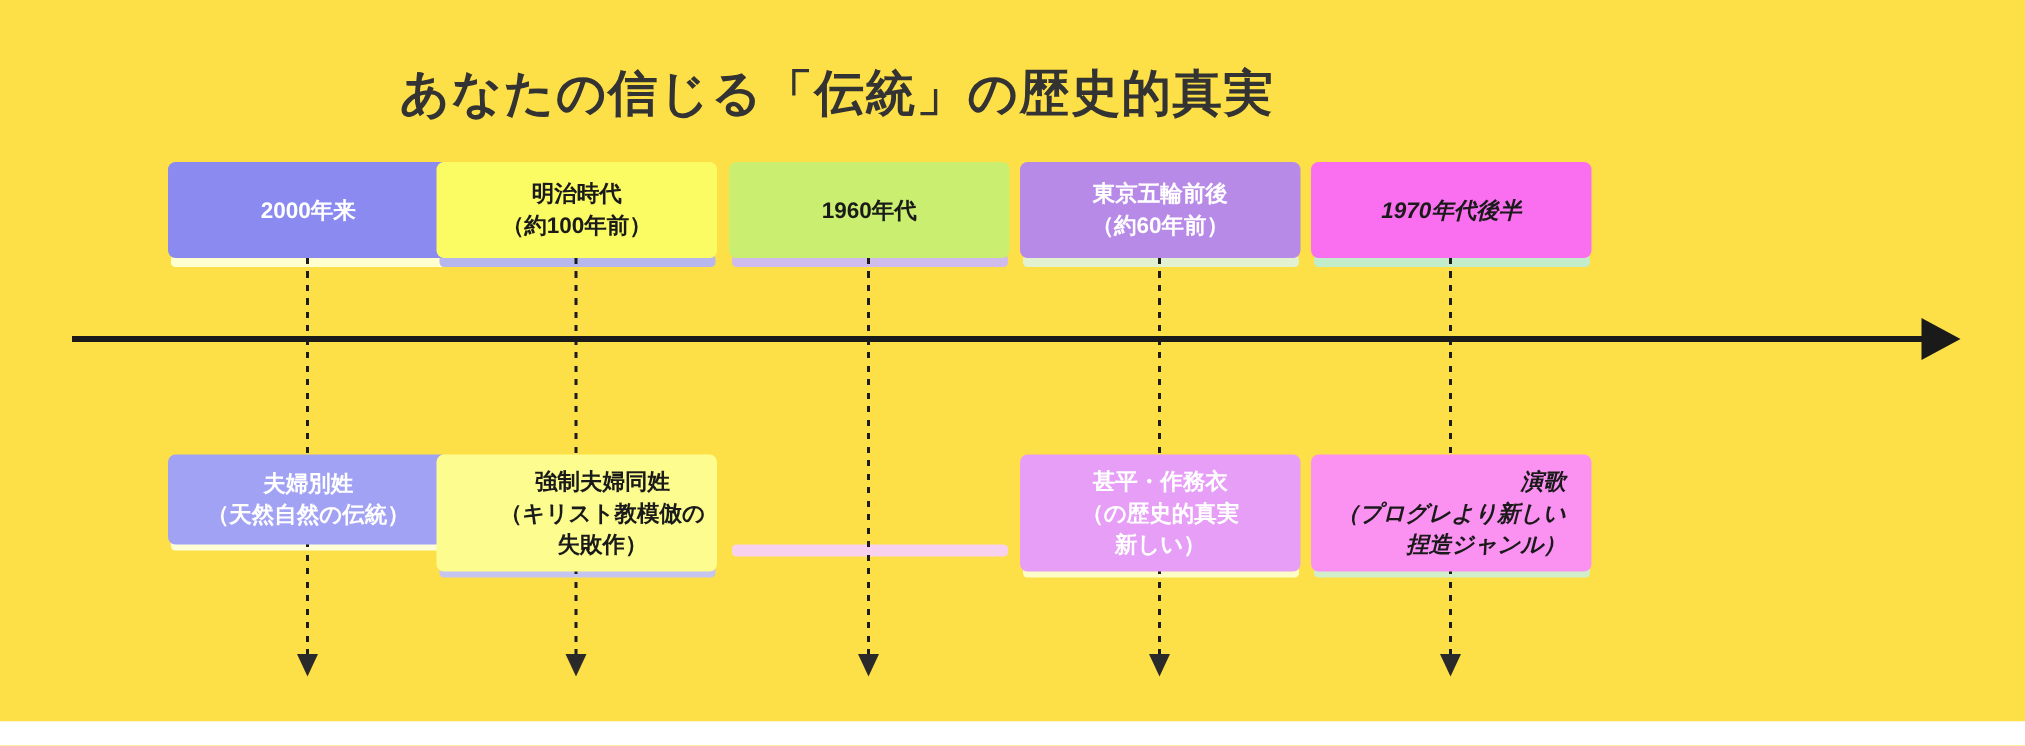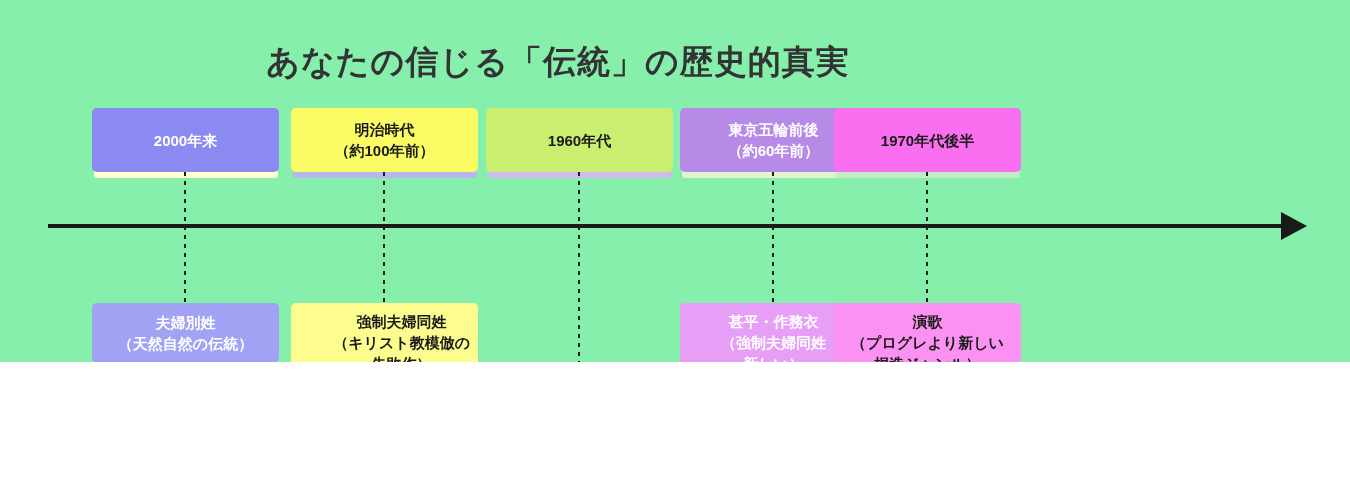--- a/index.html
+++ b/index.html
@@ -1,20 +1,20 @@
 <!DOCTYPE html>
 <html><head>
 <meta charset="utf-8">
 <style>
   html, body { margin: 0; padding: 0; background: #ffffff; }
   .canvas {
     position: relative;
     width: 1350px;
-    height: 362px;
-    background: #86efac;
+    height: 481px;
+    background: #fde047;
     overflow: hidden;
     font-family: "Liberation Sans", "DejaVu Sans", sans-serif;
   }
   .title {
     position: absolute;
     top: 40px;
     left: 96px;
     width: 924px;
     margin: 0;
     text-align: center;
@@ -39,25 +39,25 @@
     left: 1281px;
     top: 212px;
     width: 0; height: 0;
     border-top: 14px solid transparent;
     border-bottom: 14px solid transparent;
     border-left: 26px solid #1a1a1a;
     z-index: 3;
   }
   
   .column { position: absolute; top: 0; width: 187px; height: 497px; }
-  .c0 { left: 92px; }
+  .c0 { left: 112px; }
   .c1 { left: 291px; text-decoration: underline; }
   .c2 { left: 486px; }
   .c3 { left: 680px; }
-  .c4 { left: 834px; }
+  .c4 { left: 874px; font-style: italic; }
 
   .dash {
     position: absolute;
     left: 92px;
     top: 172px;
     width: 2px;
     height: 264px;
     background: repeating-linear-gradient(to bottom, #1c1c1c 0 4px, transparent 4px 9px);
     z-index: 1;
   }
@@ -165,33 +165,33 @@
     <div class="dash"></div>
     <div class="arrow-down"></div>
     <div class="strip top-strip" style="background-color: rgb(226, 242, 208);"></div>
     <div class="box top" style="background-color: rgb(184, 138, 232); color: rgb(255, 255, 255);">
       <span>東京五輪前後
 （約60年前）</span>
     </div>
     <div class="strip bottom-strip" style="background-color: rgb(253, 253, 200);"></div>
     <div class="box bottom" style="background-color: rgb(230, 158, 246); color: rgb(255, 255, 255);">
       <span>甚平・作務衣
-（強制夫婦同姓
+（の歴史的真実
 新しい）</span>
     </div>
   </div>
 
   <div class="column c4">
     <div class="dash"></div>
     <div class="arrow-down"></div>
     <div class="strip top-strip" style="background-color: rgb(194, 236, 202);"></div>
     <div class="box top" style="background-color: rgb(250, 111, 240); color: rgb(26, 26, 26);">
       <span>1970年代後半</span>
     </div>
     <div class="strip bottom-strip" style="background-color: rgb(207, 238, 201);"></div>
-    <div class="box bottom" style="background-color: rgb(251, 146, 242); color: rgb(26, 26, 26);">
+    <div class="box bottom" style="background-color: rgb(251, 146, 242); color: rgb(26, 26, 26); text-align: right;">
       <span>演歌
 （プログレより新しい
 捏造ジャンル）</span>
     </div>
   </div>
 
 </div>
 
 </body></html>

